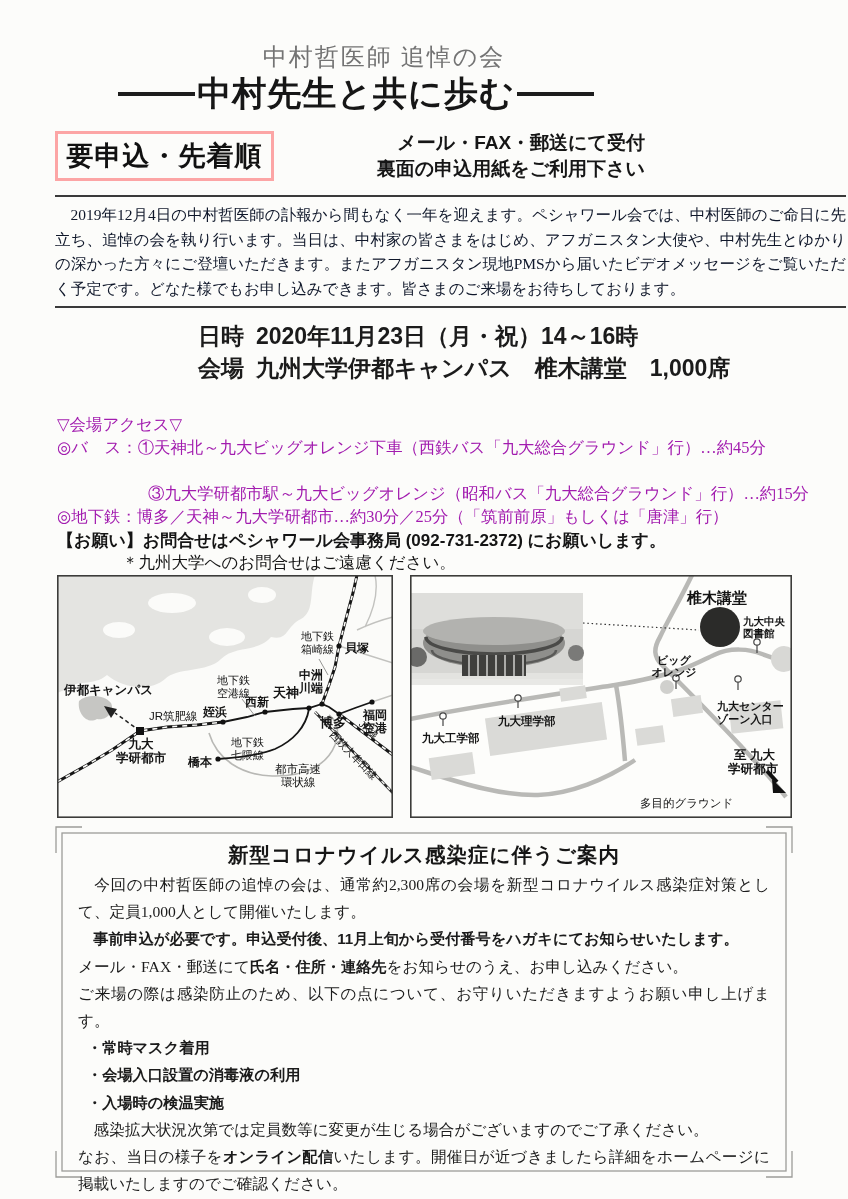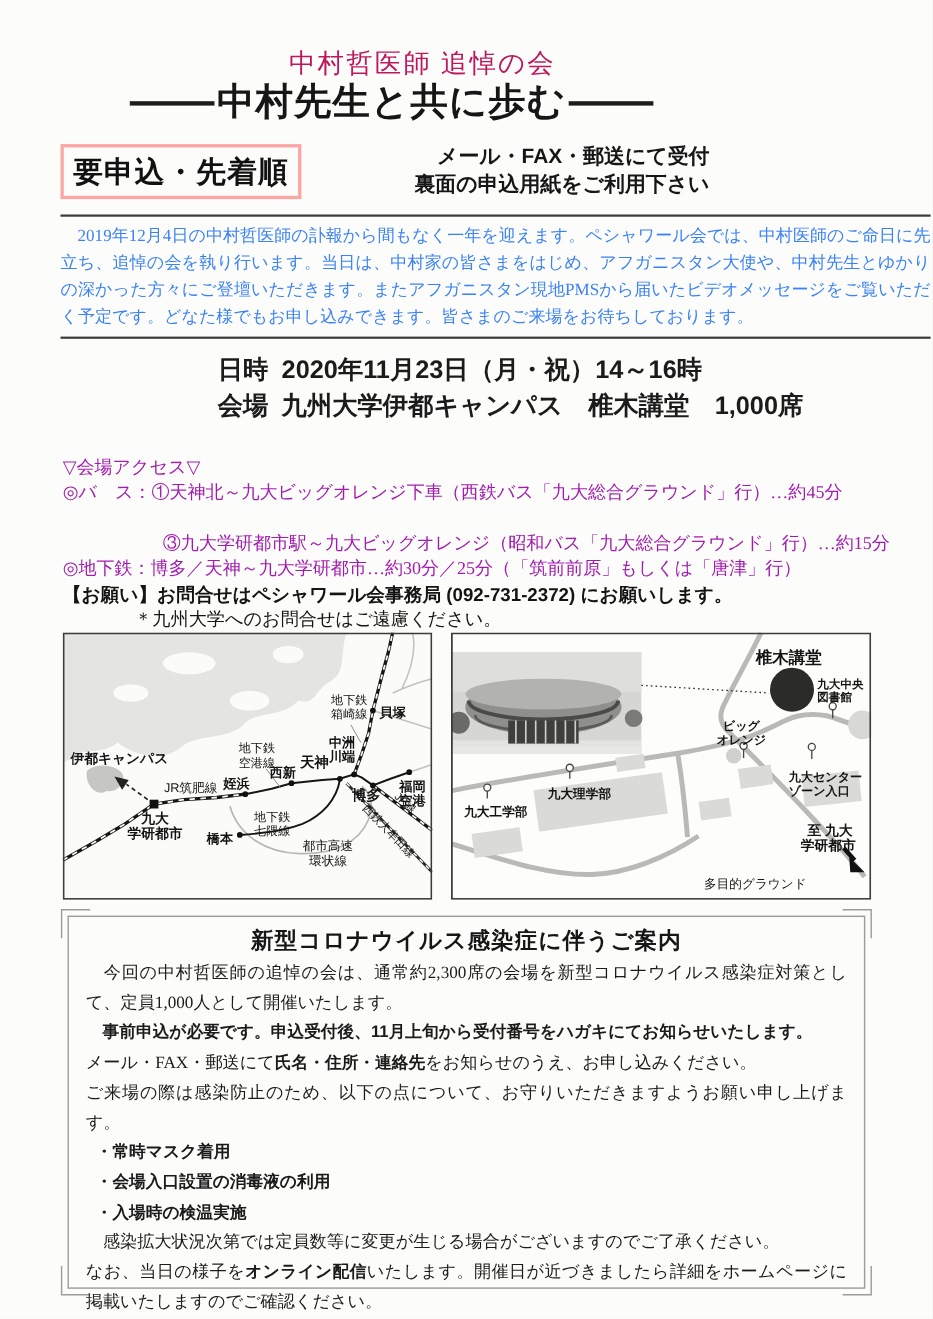--- a/index.html
+++ b/index.html
@@ -1,30 +1,30 @@
 <!DOCTYPE html>
 <html><head>
 <meta charset="utf-8">
 <style>
   html,body{margin:0;padding:0;background:#e9e9e7;}
   #page{position:relative;width:848px;height:1199px;background:#fcfcfa;margin:0 auto;overflow:hidden;
         font-family:"Liberation Serif","DejaVu Serif",serif;color:#1c1c1c;}
   .abs{position:absolute;}
   .gothic{font-family:"Liberation Sans","DejaVu Sans",sans-serif;}
-  .subtitle{top:41px;left:0;width:768px;text-align:center;font-size:24px;letter-spacing:2px;color:#be185d;}
+  .subtitle{top:41px;left:0;width:768px;text-align:center;font-size:24px;letter-spacing:2px;color:#737373;}
   .main-title-row{top:74px;left:0;width:712px;display:flex;align-items:center;justify-content:center;gap:2px;}
   .dash{width:77px;height:4px;background:#1d1d1d;}
   .main-title{font-size:34px;font-weight:bold;letter-spacing:1px;color:#161616;line-height:40px;}
   .badge-box{left:55px;top:131px;width:213px;height:44px;border:3px solid #fca5a5;
              display:flex;align-items:center;justify-content:center;}
   .badge-text{font-size:27px;font-weight:bold;letter-spacing:1px;color:#111;}
   .reception{left:300px;top:130px;width:345px;text-align:right;font-size:19px;font-weight:600;
              line-height:26px;color:#161616;}
   .rule{left:55px;width:791px;height:2px;background:#3a3a3a;}
-  .intro{left:55px;top:203px;width:791px;font-size:15.5px;line-height:24.7px;text-align:justify;color:#3b82f6;}
+  .intro{left:55px;top:203px;width:791px;font-size:15.5px;line-height:24.7px;text-align:justify;color:#0f172a;}
   .event-row{left:198px;display:flex;gap:12px;font-size:23px;font-weight:600;color:#1b1b1b;white-space:nowrap;}
   .event-note{left:253px;top:387px;font-size:17px;font-weight:500;color:#1b1b1b;}
   .access{font-size:16.4px;color:#a21caf;white-space:nowrap;}
   .contact{font-size:17px;font-weight:700;color:#141414;white-space:nowrap;}
   .contact-note{font-size:16.5px;font-weight:500;color:#141414;white-space:nowrap;}
   .map-box{top:575px;}
   .covid-body{left:78px;top:871px;width:692px;font-size:15.6px;line-height:27.2px;
               text-align:justify;color:#1b1b1b;}
   .covid-title{left:62px;top:841px;width:724px;text-align:center;font-size:20.5px;font-weight:600;
                letter-spacing:1px;color:#161616;}

